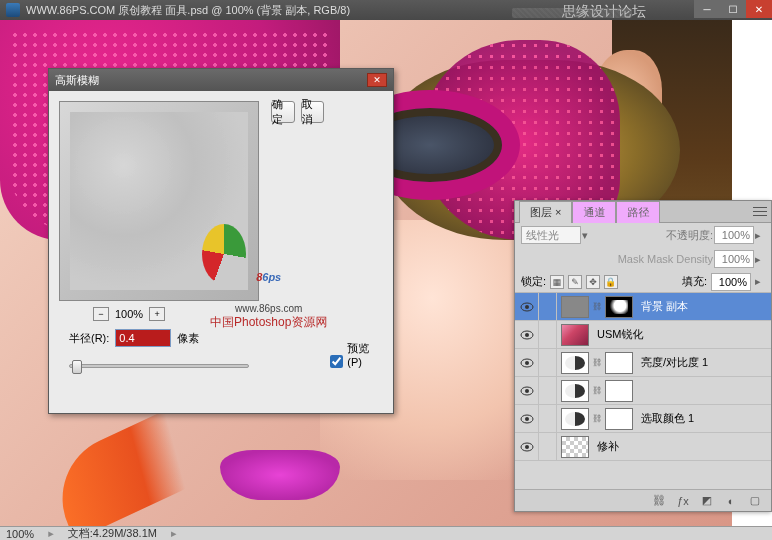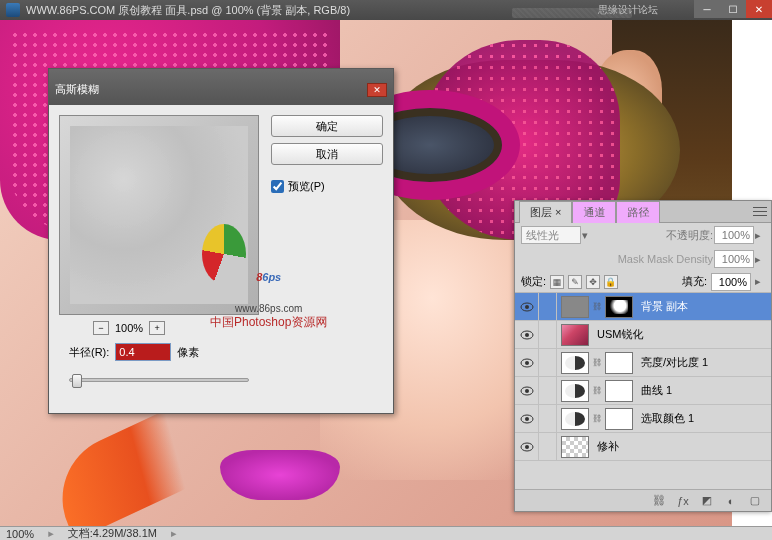--- a/index.html
+++ b/index.html
@@ -4,46 +4,46 @@
 <style>
 *{margin:0;padding:0;box-sizing:border-box;font-family:"Microsoft YaHei",SimSun,sans-serif;font-size:11px;user-select:none}
 body{width:772px;height:540px;background:#4a4a4a;overflow:hidden;position:relative}
 .titlebar{height:20px;background:linear-gradient(#595959,#484848);display:flex;align-items:center;color:#ddd;padding-left:6px;position:relative}
 .titlebar .ps-icon{width:14px;height:14px;background:linear-gradient(#3a7ab8,#1c4a7a);border-radius:2px;margin-right:6px}
 .titlebar .win-btns{position:absolute;right:0;top:0;display:flex}
 .titlebar .win-btn{width:26px;height:18px;display:flex;align-items:center;justify-content:center;color:#fff;font-size:10px}
 .titlebar .win-btn.min{background:#6b6b6b}
 .titlebar .win-btn.max{background:#6b6b6b}
 .titlebar .win-btn.close{background:#c84030}
-.forum-mark{position:absolute;right:114px;top:3px;font-size:10px;color:#ccc}
+.forum-mark{position:absolute;right:126px;top:3px;font-size:14px;color:#ccc}
 .watermark{position:absolute;right:140px;top:8px;width:120px;height:10px;background:repeating-linear-gradient(45deg,#888 0 2px,#999 2px 4px);opacity:.3;border-radius:2px}
 .canvas-area{position:absolute;top:20px;left:0;width:772px;height:506px;background:linear-gradient(135deg,#f5d5c5 0%,#e8b8a8 40%,#d89585 100%);overflow:hidden}
 .canvas-white{position:absolute;right:0;top:0;width:40px;height:506px;background:#fff}
 .mask-decor{position:absolute;top:0;left:0;width:680px;height:300px}
 .mask-pink{position:absolute;top:0;left:0;width:340px;height:220px;background:radial-gradient(circle at 30% 30%,#e91e8c 0%,#c1137a 60%,#8b0d5a 100%);border-radius:0 0 140px 60px;opacity:.95}
 .mask-dots{position:absolute;top:10px;left:10px;width:320px;height:200px;background-image:radial-gradient(circle,rgba(255,100,180,.8) 2px,transparent 2px);background-size:10px 10px;border-radius:0 0 140px 60px}
 .mask-gold{position:absolute;top:40px;left:380px;width:300px;height:180px;background:radial-gradient(ellipse at 50% 50%,#d4a947 0%,#8a6d29 50%,#3a3020 100%);border-radius:50%/60%}
 .mask-eye{position:absolute;top:70px;left:340px;width:180px;height:110px;background:radial-gradient(ellipse,#4a5568 0%,#2d3240 70%);border-radius:50%;border:18px solid #c1137a;box-shadow:inset 0 0 0 8px #3a3020}
 .mask-pink2{position:absolute;top:20px;right:60px;width:200px;height:200px;background:radial-gradient(circle,#e91e8c 0%,#a01068 70%);border-radius:50% 40% 30% 50%;opacity:.9}
 .mask-pink2::after{content:"";position:absolute;inset:0;background-image:radial-gradient(circle,rgba(255,80,160,.9) 2px,transparent 2px);background-size:11px 11px;border-radius:inherit}
 .face-highlight{position:absolute;top:200px;left:320px;width:280px;height:260px;background:radial-gradient(ellipse at 40% 30%,#ffe4d6 0%,#f2c4ae 50%,transparent 80%)}
 .lips{position:absolute;top:430px;left:220px;width:120px;height:50px;background:radial-gradient(ellipse,#e843d6 0%,#b828a8 70%);border-radius:40px 40px 50px 50px/20px 20px 40px 40px}
 .feather{position:absolute;bottom:20px;left:50px;width:180px;height:80px;background:linear-gradient(100deg,#ff6b1a 0%,#e84510 50%,transparent 70%);transform:rotate(-25deg);border-radius:80px 20px;opacity:.9}
 .hair{position:absolute;top:0;right:40px;width:120px;height:460px;background:linear-gradient(180deg,#3a2a1a 0%,#5a3a1a 30%,#7a5a2a 60%,#4a3a1a 100%)}
 .ear{position:absolute;top:30px;right:110px;width:70px;height:100px;background:radial-gradient(ellipse at 40% 50%,#f5c5a8 0%,#d89a78 70%);border-radius:50% 40% 40% 50%}
 
 .dialog{position:absolute;top:68px;left:48px;width:346px;height:346px;background:#ebebeb;border:1px solid #5a5a5a;box-shadow:2px 2px 6px rgba(0,0,0,.4)}
-.dialog-title{height:36px;background:linear-gradient(#6a6a6a,#545454);color:#fff;display:flex;align-items:flex-end;padding:8px 6px;justify-content:space-between}
+.dialog-title{height:22px;background:linear-gradient(#6a6a6a,#545454);color:#fff;display:flex;align-items:center;padding:0 6px;justify-content:space-between}
 .dialog-close{width:20px;height:14px;background:#c84030;color:#fff;display:flex;align-items:center;justify-content:center;border:1px solid #8a2a1a;font-size:9px}
 .dialog-body{padding:10px;display:flex;gap:12px}
 .preview-box{width:200px;height:200px;background:linear-gradient(135deg,#d8d8d8 0%,#c0c0c0 50%,#b0b0b0 100%);border:1px solid #888;position:relative;overflow:hidden}
 .preview-emboss{position:absolute;inset:10px;background:radial-gradient(circle at 30% 30%,#cecece 0%,#bababa 40%,#c4c4c4 70%);filter:contrast(1.1)}
-.dialog-right{display:flex;flex-direction:column;gap:6px;flex:1}
+.dialog-right{display:flex;gap:6px;flex:1}
 .dlg-btn{height:22px;background:linear-gradient(#fdfdfd,#e4e4e4);border:1px solid #8a8a8a;border-radius:3px;display:flex;align-items:center;justify-content:center;cursor:pointer}
-.dlg-chk{display:flex;align-items:center;gap:4px;margin-top:8px}
+.dlg-chk{display:flex;align-items:flex-end;gap:4px;margin-top:8px}
 .dlg-chk input{accent-color:#2a6db8}
 .zoom-row{display:flex;align-items:center;gap:6px;margin:6px 0 0 34px}
 .zoom-btn{width:16px;height:14px;border:1px solid #888;background:#eee;display:flex;align-items:center;justify-content:center;font-size:9px;cursor:pointer}
 .radius-row{display:flex;align-items:center;gap:6px;margin:8px 0 17px 10px}
 .radius-input{width:56px;height:18px;border:1px solid #7a9ac4;background:#fff;padding:0 3px;color:#000}
 .radius-input.sel{background:#b91c1c;color:#fff}
 .slider-track{margin:6px 10px 0 10px;height:4px;background:#c8c8c8;border:1px solid #999;border-radius:2px;position:relative}
 .slider-thumb{position:absolute;top:-5px;left:2px;width:10px;height:14px;background:linear-gradient(#fafafa,#cfcfcf);border:1px solid #777;border-radius:2px}
 .brand-overlay{position:absolute;top:250px;left:210px;pointer-events:none;text-align:center}
 .brand-overlay .logo{font-size:34px;font-weight:bold;font-style:italic;color:#3a6ab8}
@@ -251,21 +251,20 @@
       <div class="eye">
           <svg viewBox="0 0 14 10">
             <ellipse cx="7" cy="5" rx="6" ry="4" fill="none" stroke="#333"></ellipse>
             <circle cx="7" cy="5" r="2" fill="#333"></circle>
           </svg>
         </div>
       <div class="link-col"></div>
       <div class="thumb adj"></div>
       <div class="chain">⛓</div>
       <div class="thumb white"></div>
-      <span class="layer-name">曲线 1</span>
     </div>
     <div class="layer">
       <div class="eye">
           <svg viewBox="0 0 14 10">
             <ellipse cx="7" cy="5" rx="6" ry="4" fill="none" stroke="#333"></ellipse>
             <circle cx="7" cy="5" r="2" fill="#333"></circle>
           </svg>
         </div>
       <div class="link-col"></div>
       <div class="thumb adj"></div>

